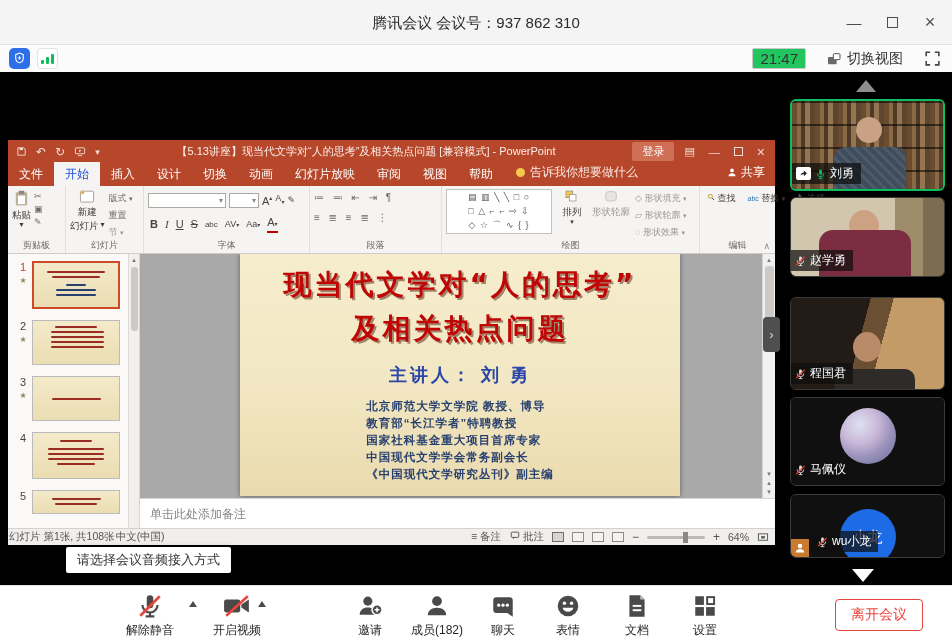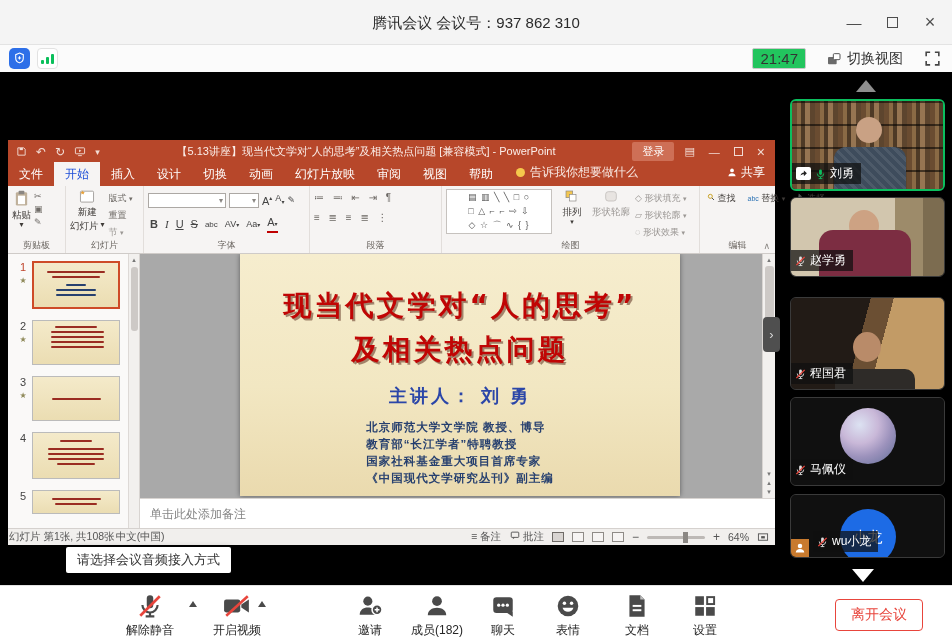--- a/index.html
+++ b/index.html
@@ -59,21 +59,21 @@
   .thumb.sel{border:2px solid #CE4B28}
   .ln{height:2px;background:#9A2C22;border-radius:1px;margin:3px auto}
   .lnb{height:2px;background:#27406F;border-radius:1px;margin:3px auto}
   .tscroll{position:absolute;right:0;top:0;bottom:0;width:11px;background:#F2F0EE;border-left:1px solid #DDD9D6;text-align:center}
   .tscroll .arr{font-size:7px;color:#777;display:block;margin-top:2px}
   .tscroll .tthumb{width:7px;height:64px;background:#CDC9C6;margin:3px auto;border-radius:3px}
   .rightcol{flex:1;display:flex;flex-direction:column}
   .canvas{height:244px;background:#A9A9A9;position:relative;overflow:hidden}
   .slide{position:absolute;left:100px;top:0;width:440px;height:242px;background:linear-gradient(180deg,#F6EDCE 0%,#F2E7C2 55%,#EADAAE 100%);box-shadow:0 0 5px rgba(0,0,0,.45);text-align:center}
   .stitle{font-size:28px;font-weight:bold;color:#C00504;letter-spacing:3px;text-shadow:2px 2px 0 rgba(80,30,15,.5);font-family:"DejaVu Sans",sans-serif}
-  .stitle.l1{margin-top:33px}
+  .stitle.l1{margin-top:12px}
   .stitle.l2{margin-top:6px}
   .speaker{margin-top:15px;font-size:18px;font-weight:bold;color:#2B46A8;letter-spacing:3px}
   .creds{width:fit-content;margin:11px auto 0;text-align:left;font-size:11.5px;font-weight:bold;color:#27406F;line-height:17px;letter-spacing:1px}
   .vscroll{position:absolute;right:0;top:0;bottom:0;width:13px;background:#F2F0EE;border-left:1px solid #D8D4D1;text-align:center}
   .vscroll .arr{font-size:7px;color:#777;display:block;margin-top:2px}
   .vscroll .vthumb{width:9px;height:86px;background:#CDC9C6;margin:2px auto;border-radius:3px}
   .vbottom{position:absolute;bottom:1px;left:0;right:0}
   .vbottom .arr{font-size:7px;color:#777;display:block;margin:1px 0}
   .notes{height:30px;background:#fff;border-top:1px solid #D8D4D1;font-size:12px;color:#848484;line-height:30px;padding-left:10px;cursor:text}
   
@@ -376,20 +376,21 @@
       <div class="rightcol">
         <div class="canvas">
           <div class="slide">
             <div class="stitle l1">现当代文学对“人的思考”</div>
             <div class="stitle l2">及相关热点问题</div>
             <div class="speaker">主讲人：  刘  勇</div>
             <div class="creds">
               <div>北京师范大学文学院 教授、博导</div>
               <div>教育部“长江学者”特聘教授</div>
               <div>国家社科基金重大项目首席专家</div>
+              <div>中国现代文学学会常务副会长</div>
               <div>《中国现代文学研究丛刊》副主编</div>
             </div>
           </div>
           <div class="vscroll">
             <span class="arr">▴</span>
             <div class="vthumb"></div>
             <div class="vbottom">
               <span class="arr">▾</span>
               <span class="arr">▴</span>
               <span class="arr">▾</span>

